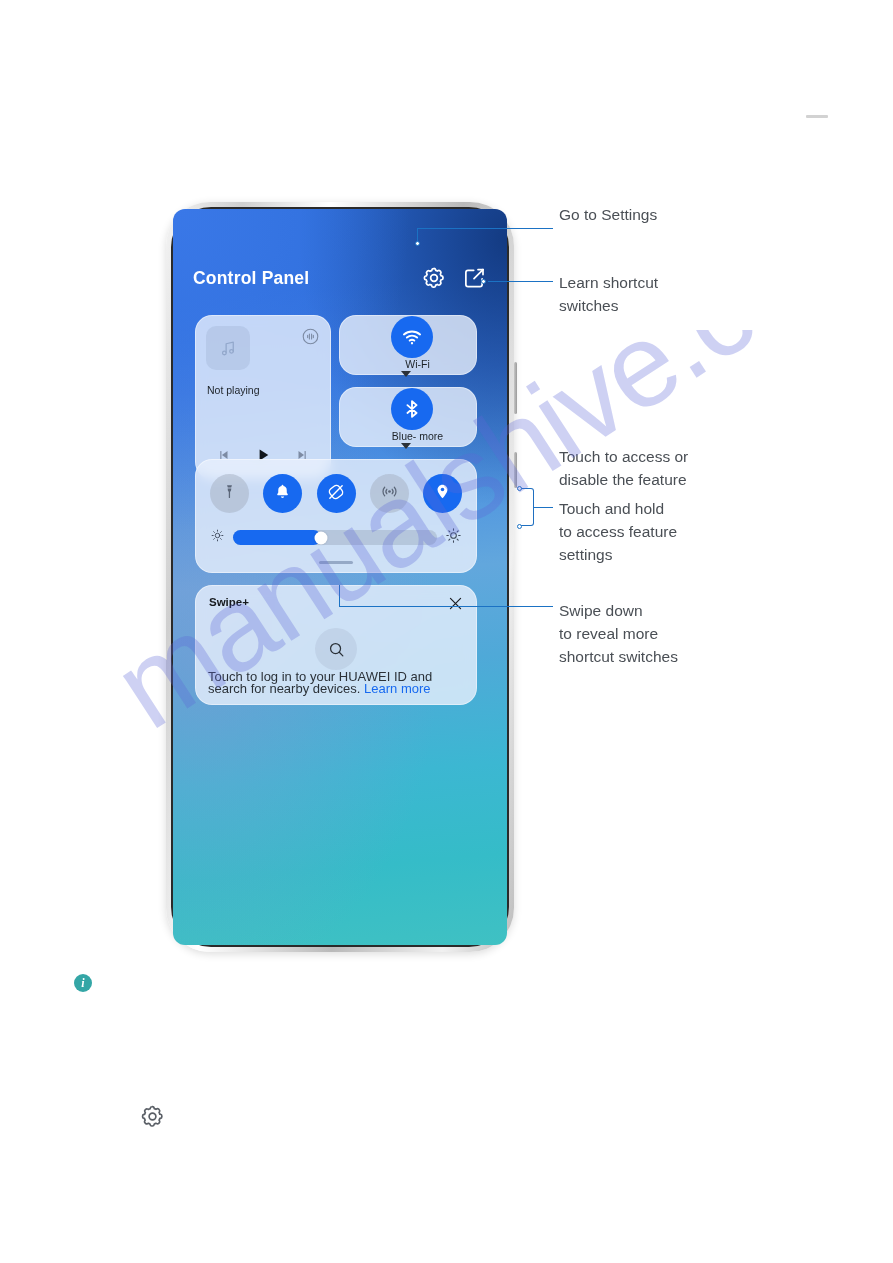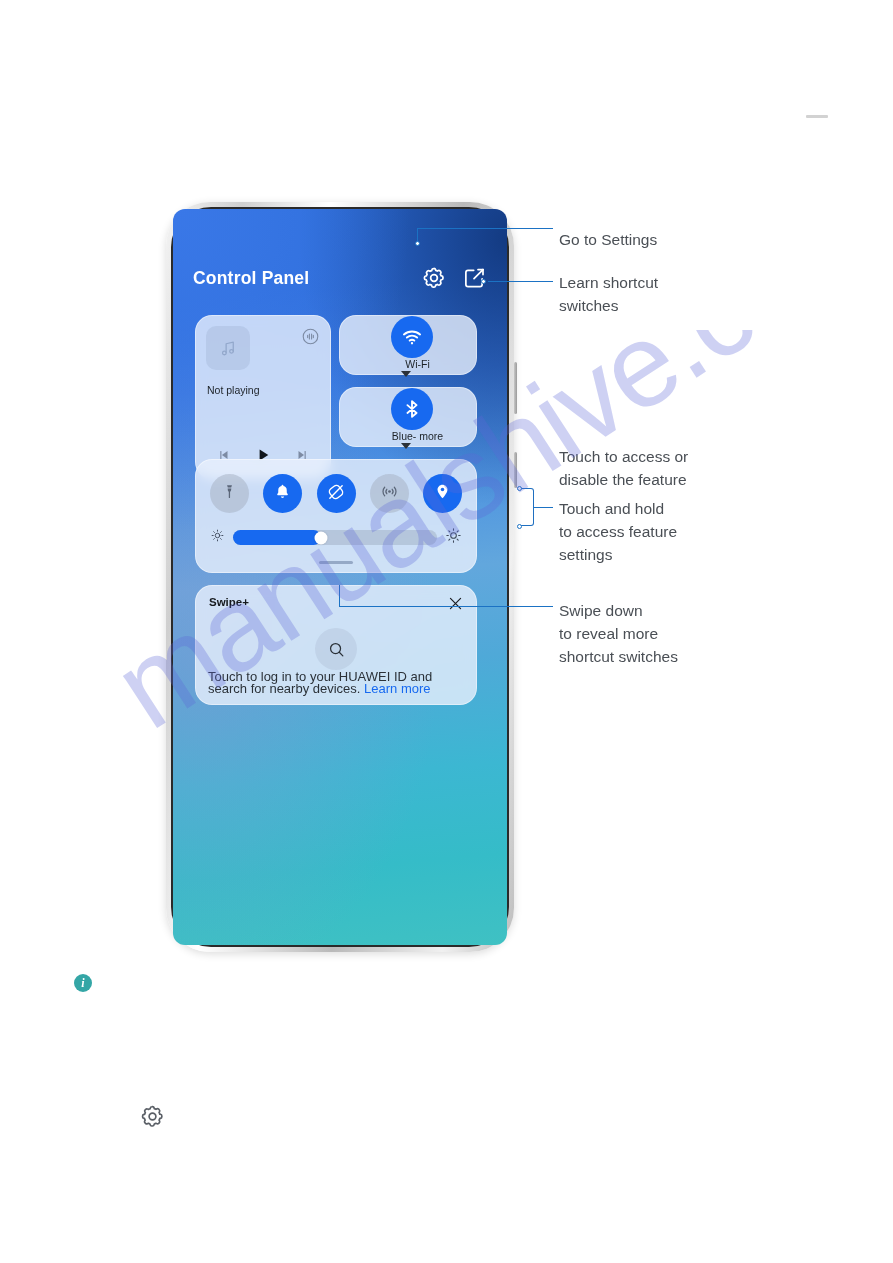--- a/index.html
+++ b/index.html
@@ -426,21 +426,21 @@
   <div class="lead h" style="left:488px; top:281px; width:65px;"></div>
 
   <div class="dot" style="left:517px; top:486px;"></div>
   <div class="dot" style="left:517px; top:524px;"></div>
   <div class="bracket" style="left:520px; top:488px; width:14px; height:38px;"></div>
   <div class="lead h" style="left:534px; top:507px; width:19px;"></div>
 
   <div class="lead v" style="left:339px; top:585px; height:22px;"></div>
   <div class="lead h" style="left:339px; top:606px; width:214px;"></div>
 
-  <div class="anno" style="left:559px; top:228px;">Go to Settings</div>
+  <div class="anno" style="left:559px; top:203px;">Go to Settings</div>
 
   <div class="anno" style="left:559px; top:271px;">Learn shortcut
 switches</div>
 
   <div class="anno" style="left:559px; top:445px;">Touch to access or
 disable the feature</div>
 
   <div class="anno" style="left:559px; top:599px;">Swipe down
 to reveal more
 shortcut switches</div>

